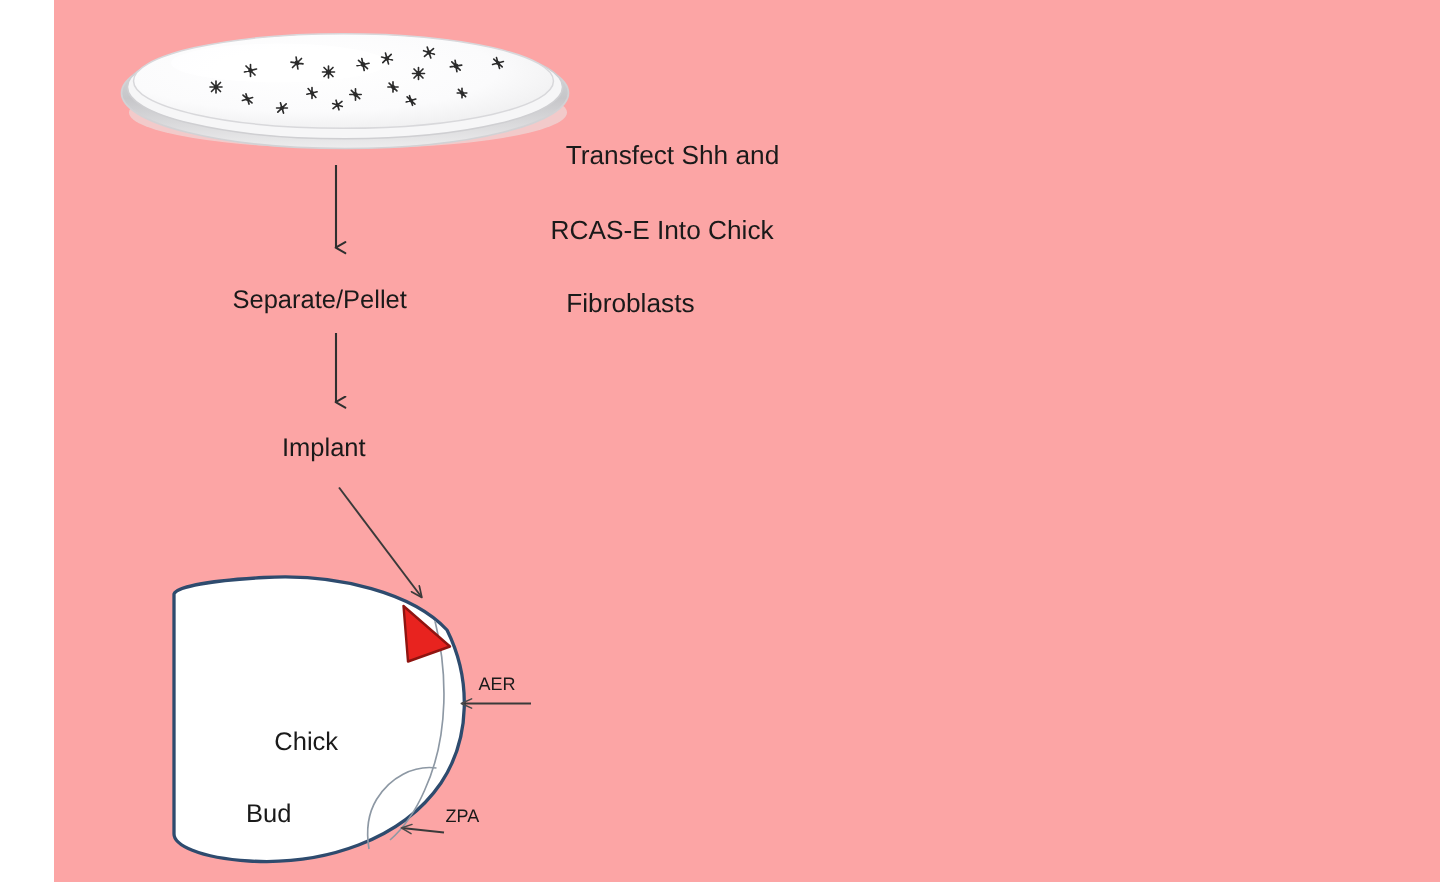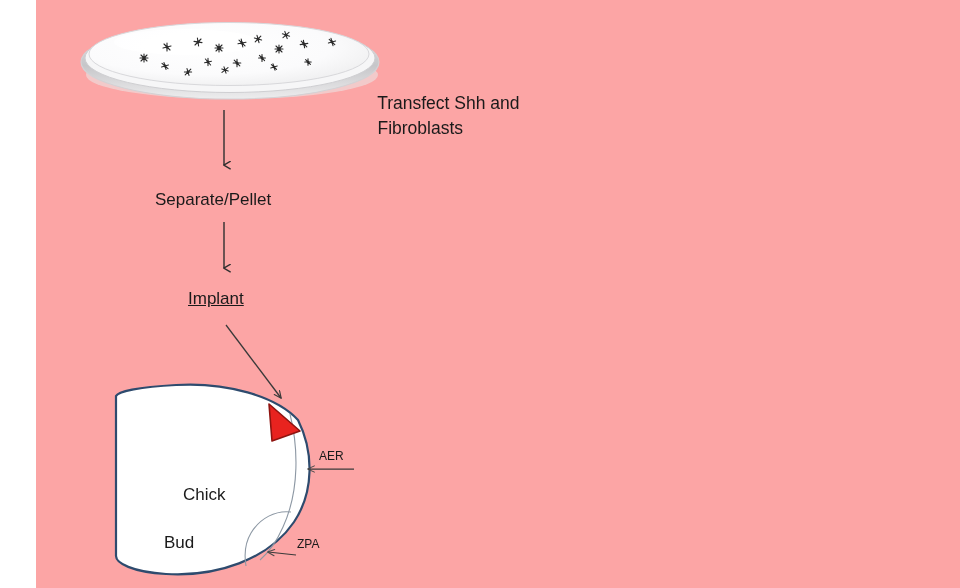--- a/index.html
+++ b/index.html
@@ -49,21 +49,20 @@
     display: block;
     padding-left: 9px;
   }
   #label-separate {
     left: 119px;
     top: 188px;
   }
   #label-implant {
     left: 152px;
     top: 287px;
-    text-decoration: underline;
   }
   #label-limbbud {
     left: 128px;
     top: 459px;
     text-align: left;
   }
   #label-limbbud .ln2 {
     display: block;
   }
   #label-aer {
@@ -213,20 +212,21 @@
       <path d="M 233,404 L 264,431 L 236,441 Z" fill="#e8231f" stroke="#8f1410" stroke-width="1.6" stroke-linejoin="round"></path>
     </g>
 
     <line x1="318" y1="469" x2="272" y2="469" stroke="#3a3a3a" stroke-width="1.25" marker-end="url(#slimArrow)"></line>
 
     <line x1="260" y1="555" x2="232" y2="552" stroke="#3a3a3a" stroke-width="1.25" marker-end="url(#slimArrow)"></line>
   </svg>
 
   <div class="label label-lg" id="caption-transfect">
     <span>Transfect Shh and</span>
+    <span class="ln2">RCAS-E Into Chick</span>
     <span>Fibroblasts</span>
   </div>
 
   <div class="label label-md" id="label-separate">Separate/Pellet</div>
 
   <div class="label label-md" id="label-implant">Implant</div>
 
   <div class="label label-md" id="label-limbbud">
     <span>Chick</span>
     <span class="ln2">Bud</span>

